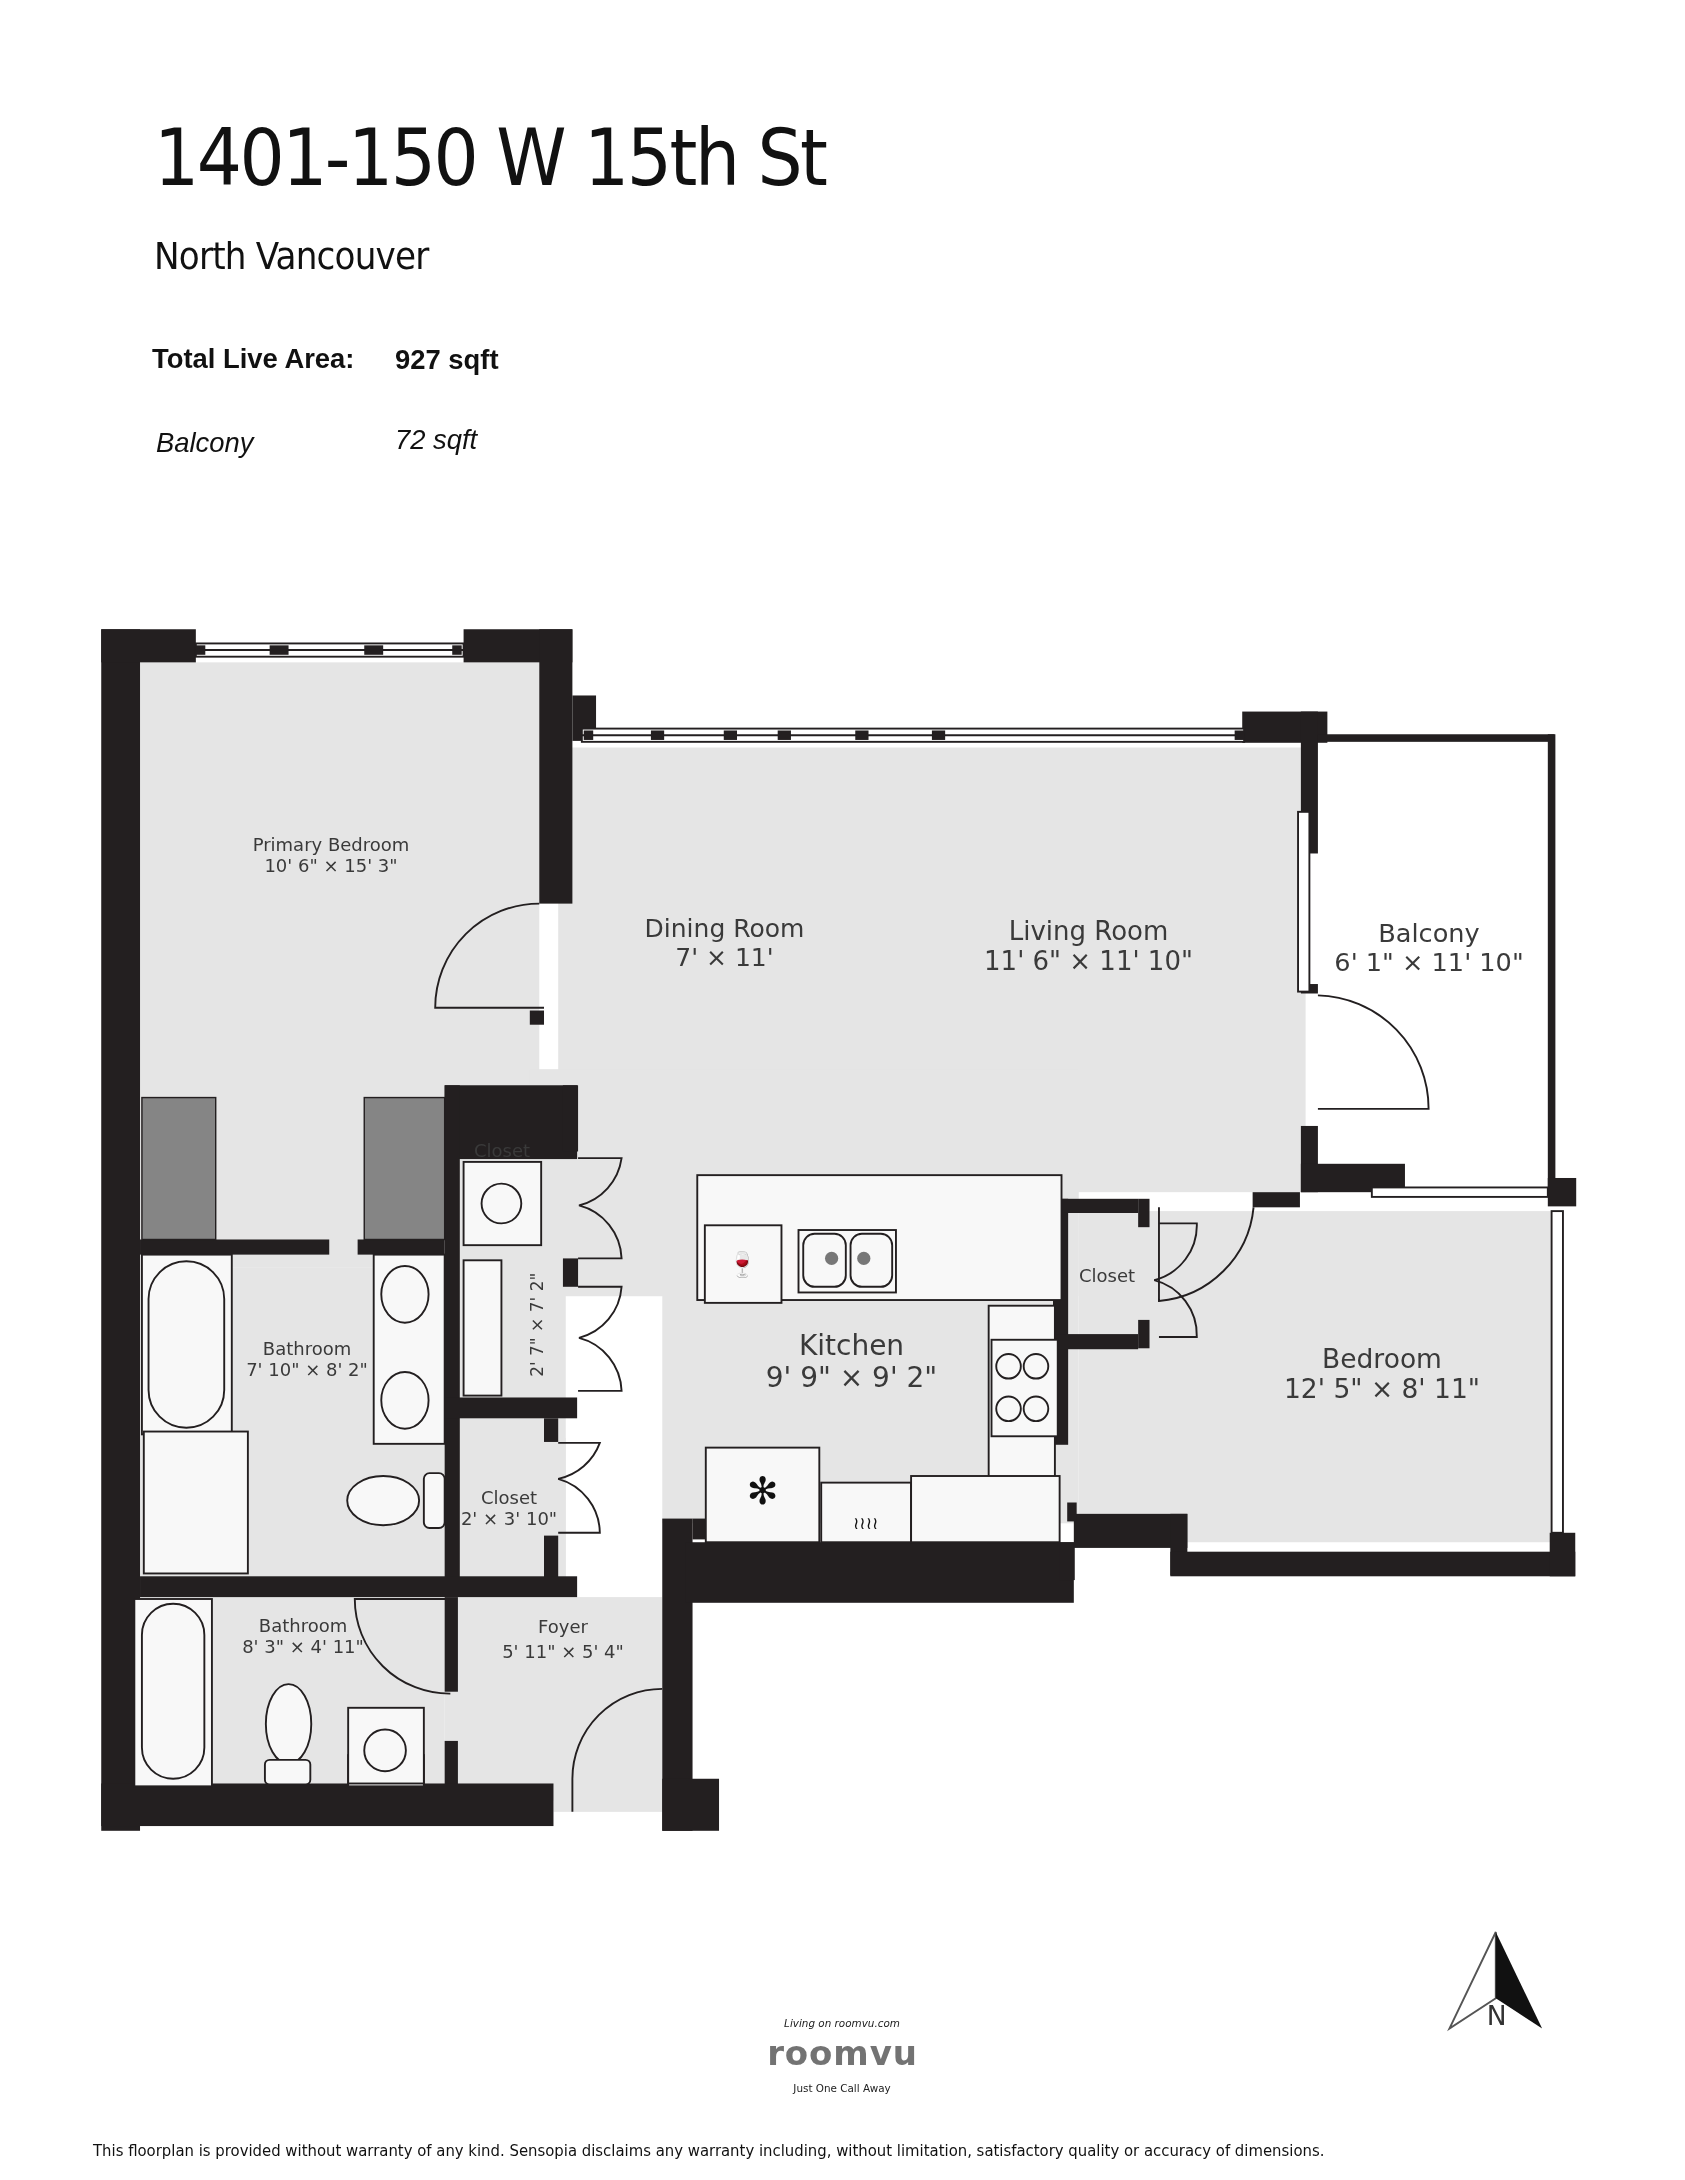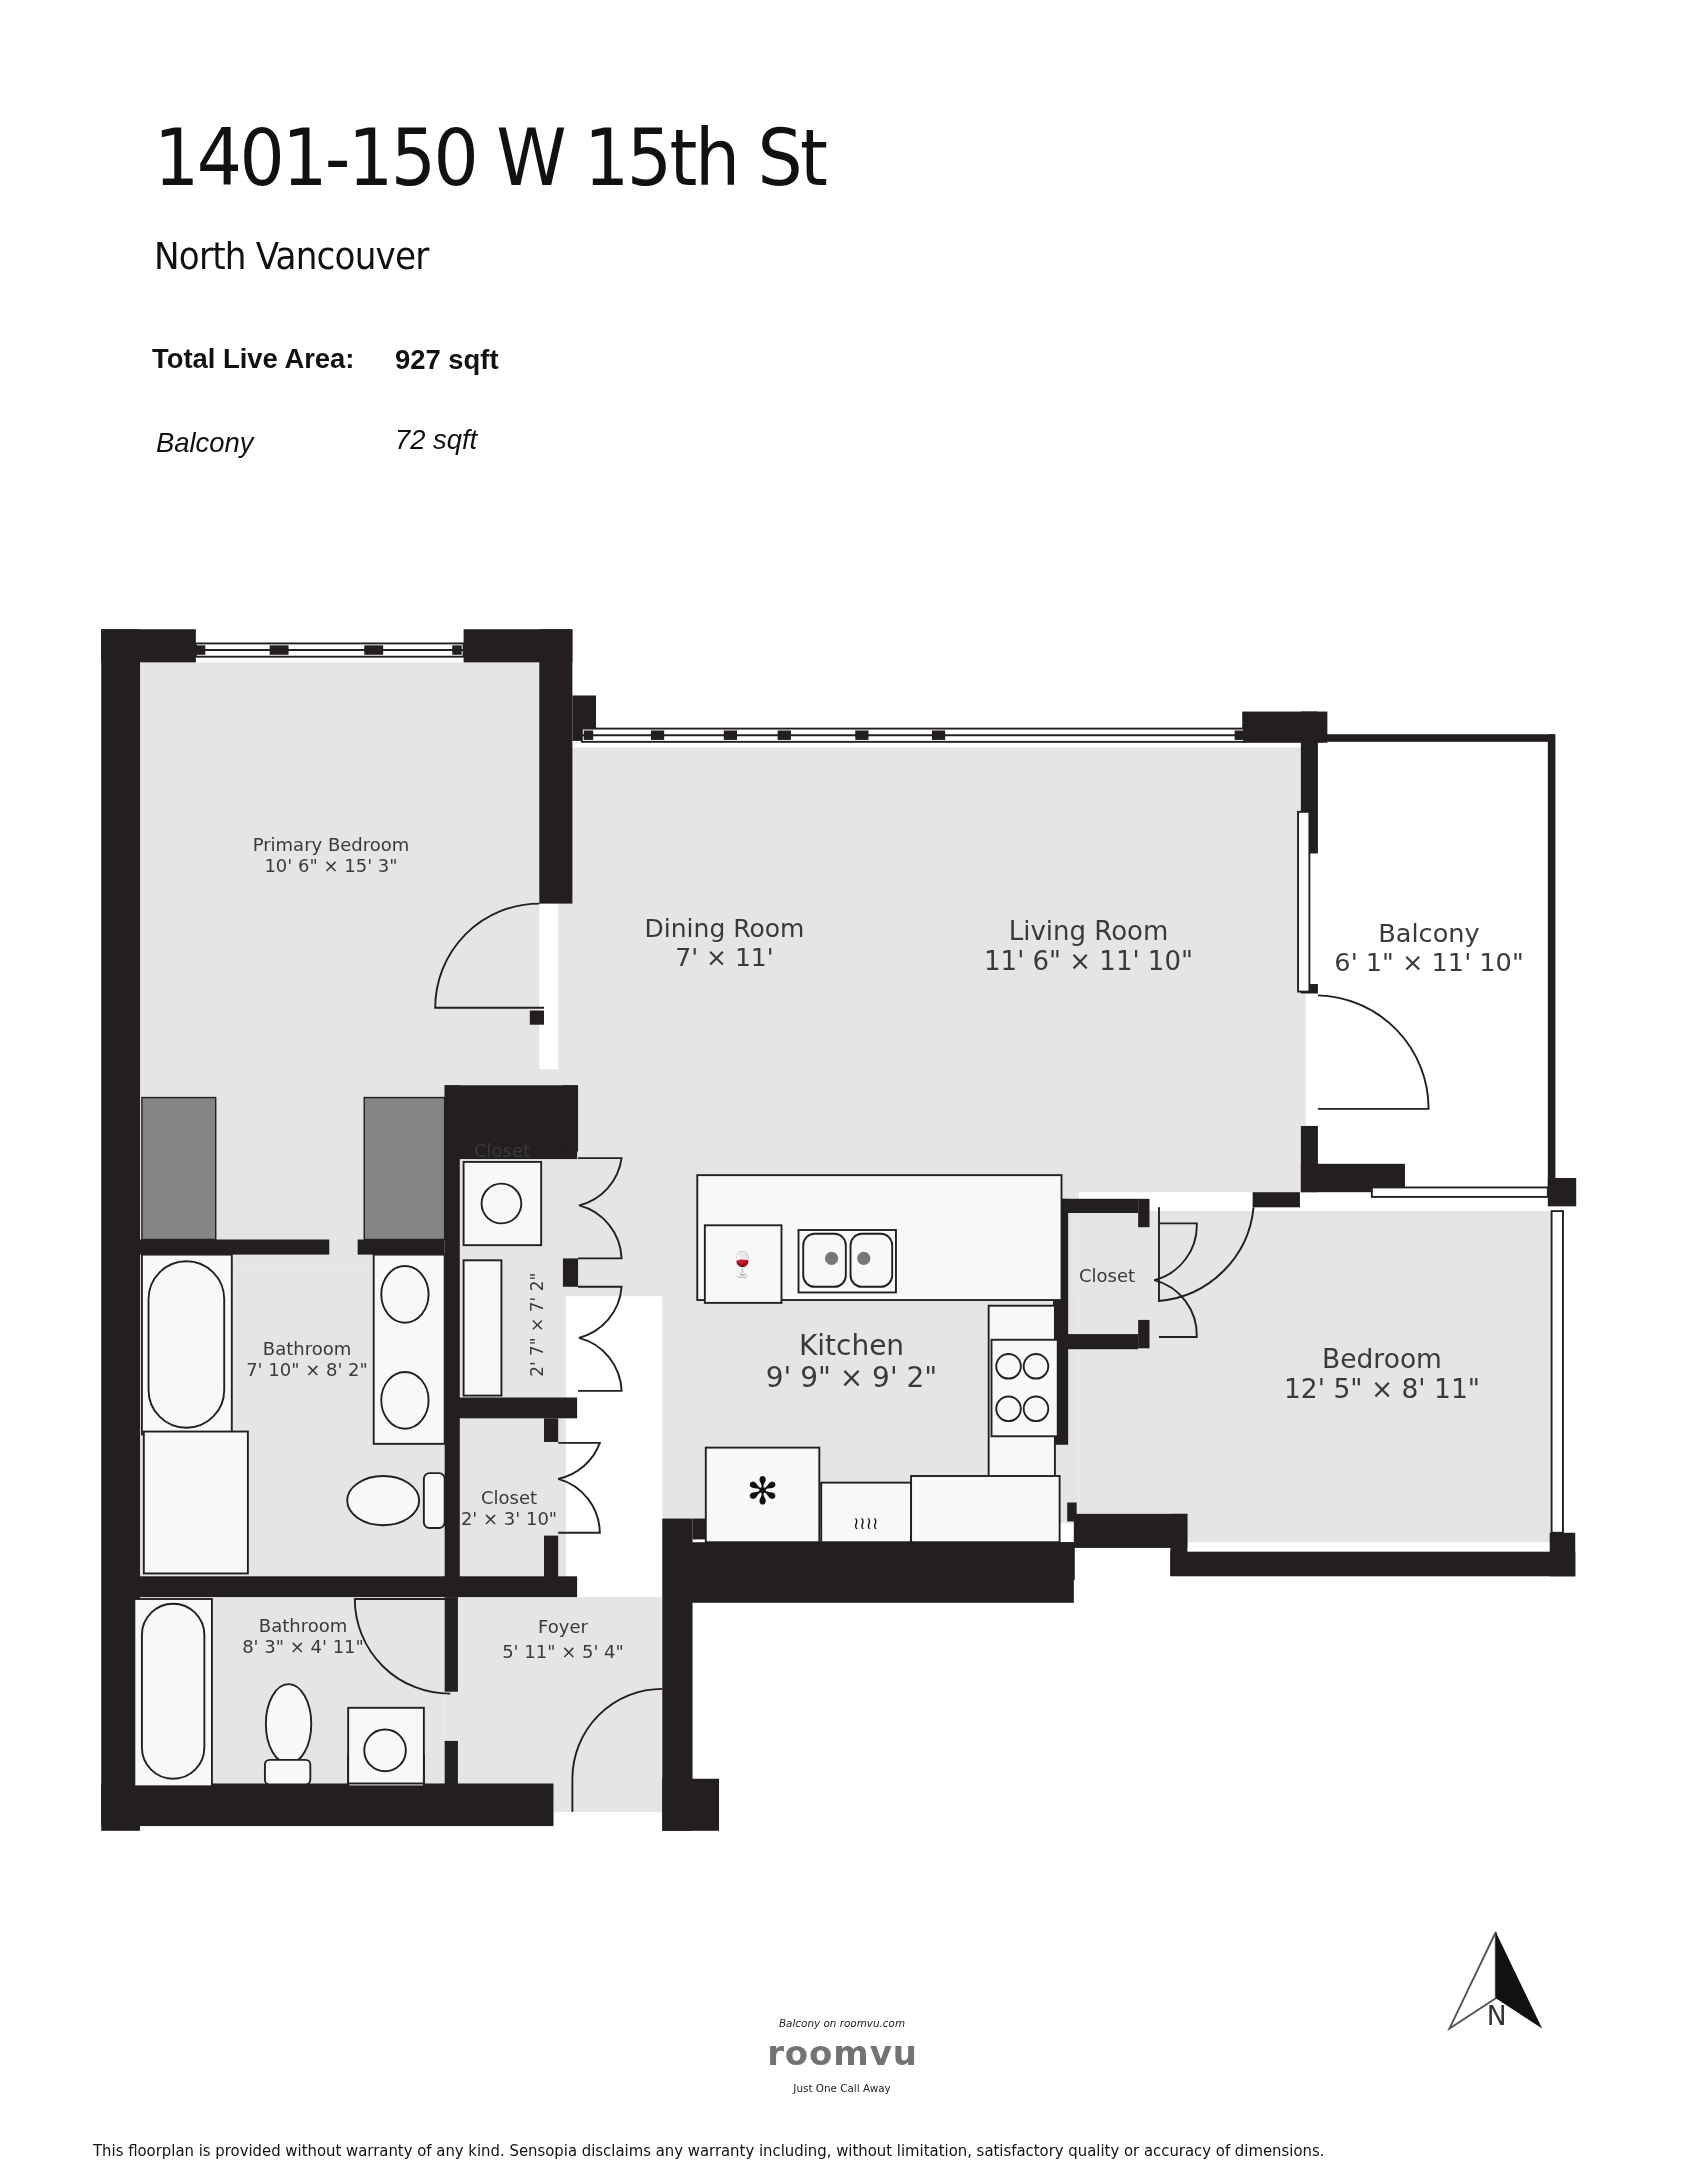--- a/index.html
+++ b/index.html
@@ -240,18 +240,18 @@
 </div>
 <div class="abs room-label" style="left:237px;top:1616px;width:132px;font-size:18px;">
   <span class="nm">Bathroom</span>
   <span class="dm">8' 3" × 4' 11"</span>
 </div>
 <div class="abs room-label" style="left:478px;top:1614px;width:170px;font-size:18px;line-height:1.4;">
   <span class="nm">Foyer</span>
   <span class="dm">5' 11" × 5' 4"</span>
 </div>
 
-<div class="abs logo-small">Balcony on roomvu.com</div>
+<div class="abs logo-small">Living on roomvu.com</div>
 <div class="abs logo-main">roomvu</div>
 <div class="abs logo-tag">Just One Call Away</div>
 
 <div class="abs disclaimer">This floorplan is provided without warranty of any kind. Sensopia disclaims any warranty including, without limitation, satisfactory quality or accuracy of dimensions.</div>
 
 
 </body></html>

